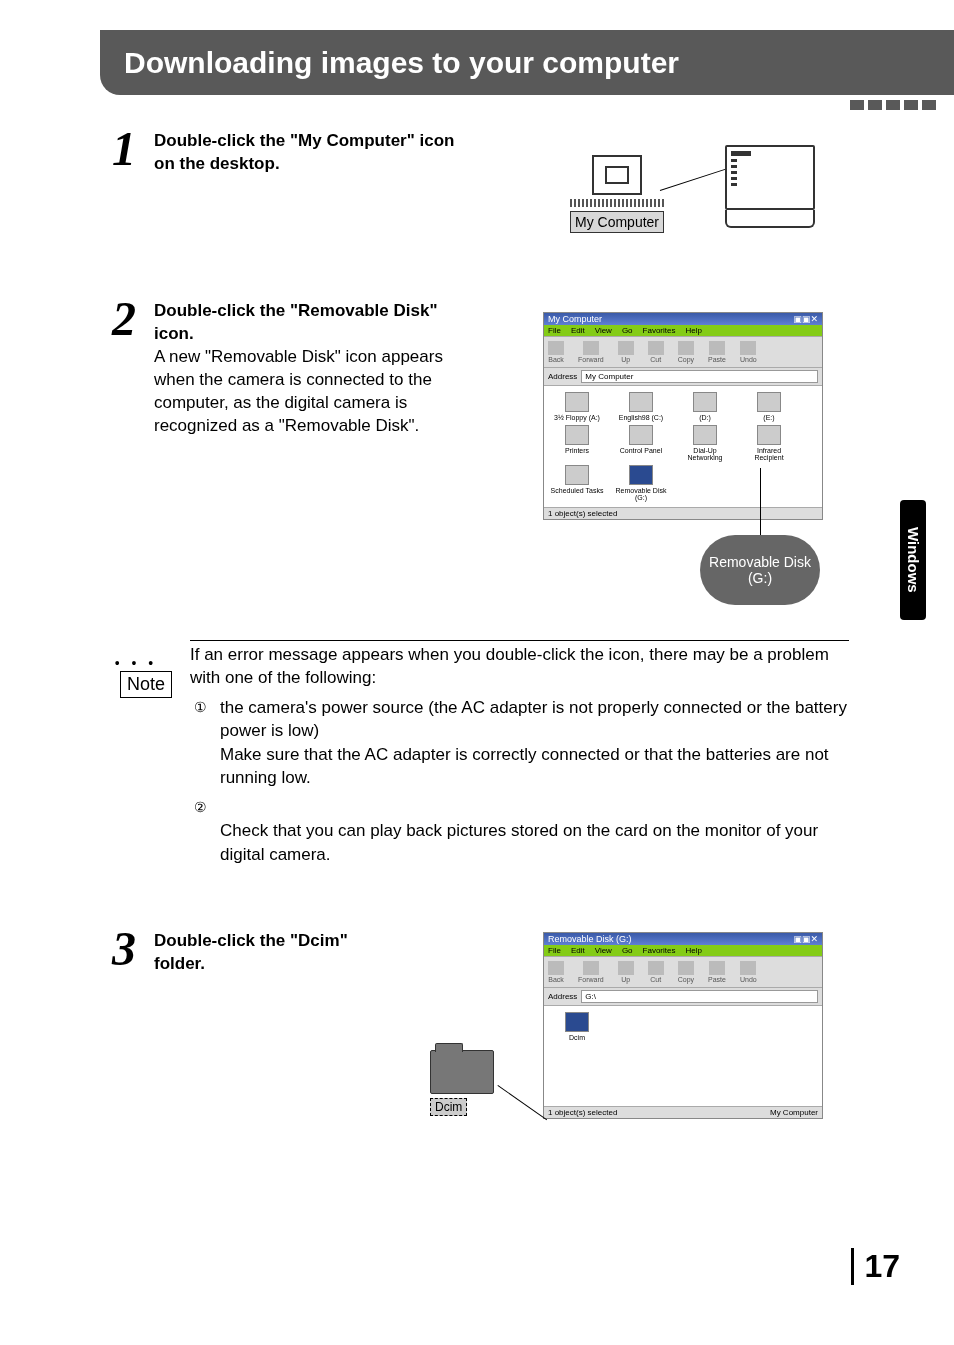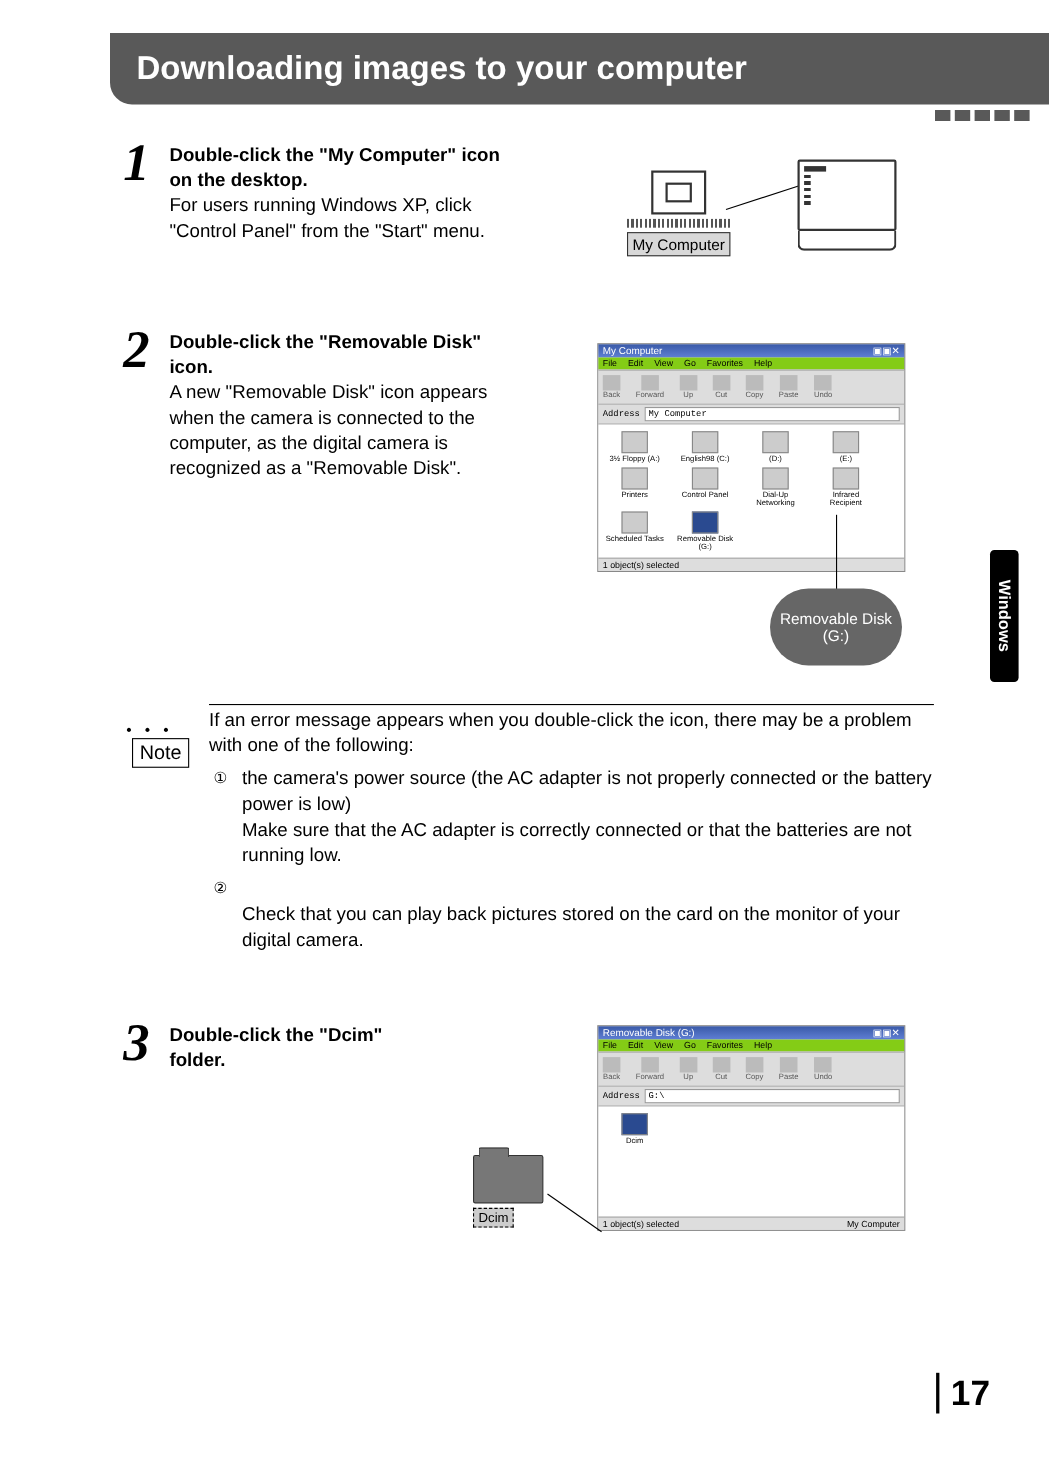--- a/index.html
+++ b/index.html
@@ -114,21 +114,21 @@
     position: absolute;
     border: 1px solid #888;
     background: #e8e8e8;
     font-size: 9px;
   }
   .win-title { background: linear-gradient(#3a5aa8,#5f7fd4); color:#fff; padding:1px 4px; font-size:9px; display:flex; justify-content:space-between; }
   .win-menu { background:#84cc16; padding:1px 4px; font-size:8px; display:flex; gap:10px; }
   .win-toolbar { background:#ddd; padding:4px 4px; font-size:7px; display:flex; gap:14px; border-top:1px solid #aaa; border-bottom:1px solid #aaa; }
   .tb-item { text-align:center; color:#555; }
   .tb-item .ic { width:16px;height:14px;background:#bbb;margin:0 auto 1px; }
-  .addr { background:#ddd; padding:2px 4px; font-size:8px; display:flex; gap:4px; align-items:center; border-bottom:1px solid #aaa;font-family:Liberation Mono, monospace;}
+  .addr { background:#ddd; padding:2px 4px; font-size:8px; display:flex; gap:4px; align-items:center; border-bottom:1px solid #aaa;}
   .addr .field{ flex:1;background:#fff;border:1px solid #999;padding:1px 3px; }
   .icon-grid { background:#fff; padding:6px; display:flex; flex-wrap:wrap; gap:4px 10px; min-height:80px;}
   .drv { width:54px; text-align:center; font-size:7px; }
   .drv .dic { width:24px;height:20px;background:#ccc;border:1px solid #888;margin:0 auto 2px; }
   .selected .dic{ background:#2a4a90; }
   .status { background:#ddd;border-top:1px solid #aaa;padding:1px 4px;font-size:8px;display:flex;justify-content:space-between; }
   .callout {
     position:absolute; border-radius:50%; background:#666;color:#fff;
     display:flex;align-items:center;justify-content:center;flex-direction:column;
     font-family:Arial; font-size:14px; text-align:center;
@@ -162,21 +162,20 @@
     <span></span>
     <span></span>
 </div>
 
 <div class="side-tab">Windows</div>
 
 <div class="step" style="left:100px; top:130px;">
   <div class="step-num">1</div>
   <div class="step-body">
     <div class="step-head">Double-click the "My Computer" icon on the desktop.</div>
-    <div>For users running Windows XP, click "Control Panel" from the "Start" menu.</div>
   </div>
 </div>
 
 <div class="desk-icon" style="left:570px; top:155px;">
   <div class="box">
       <div class="inner"></div>
     </div>
   <div class="shade"></div>
   <div style="border:1px solid #333;background:#d8d8d8;font-size:14px;padding:2px 4px;margin-top:4px;">My Computer</div>
 </div>

